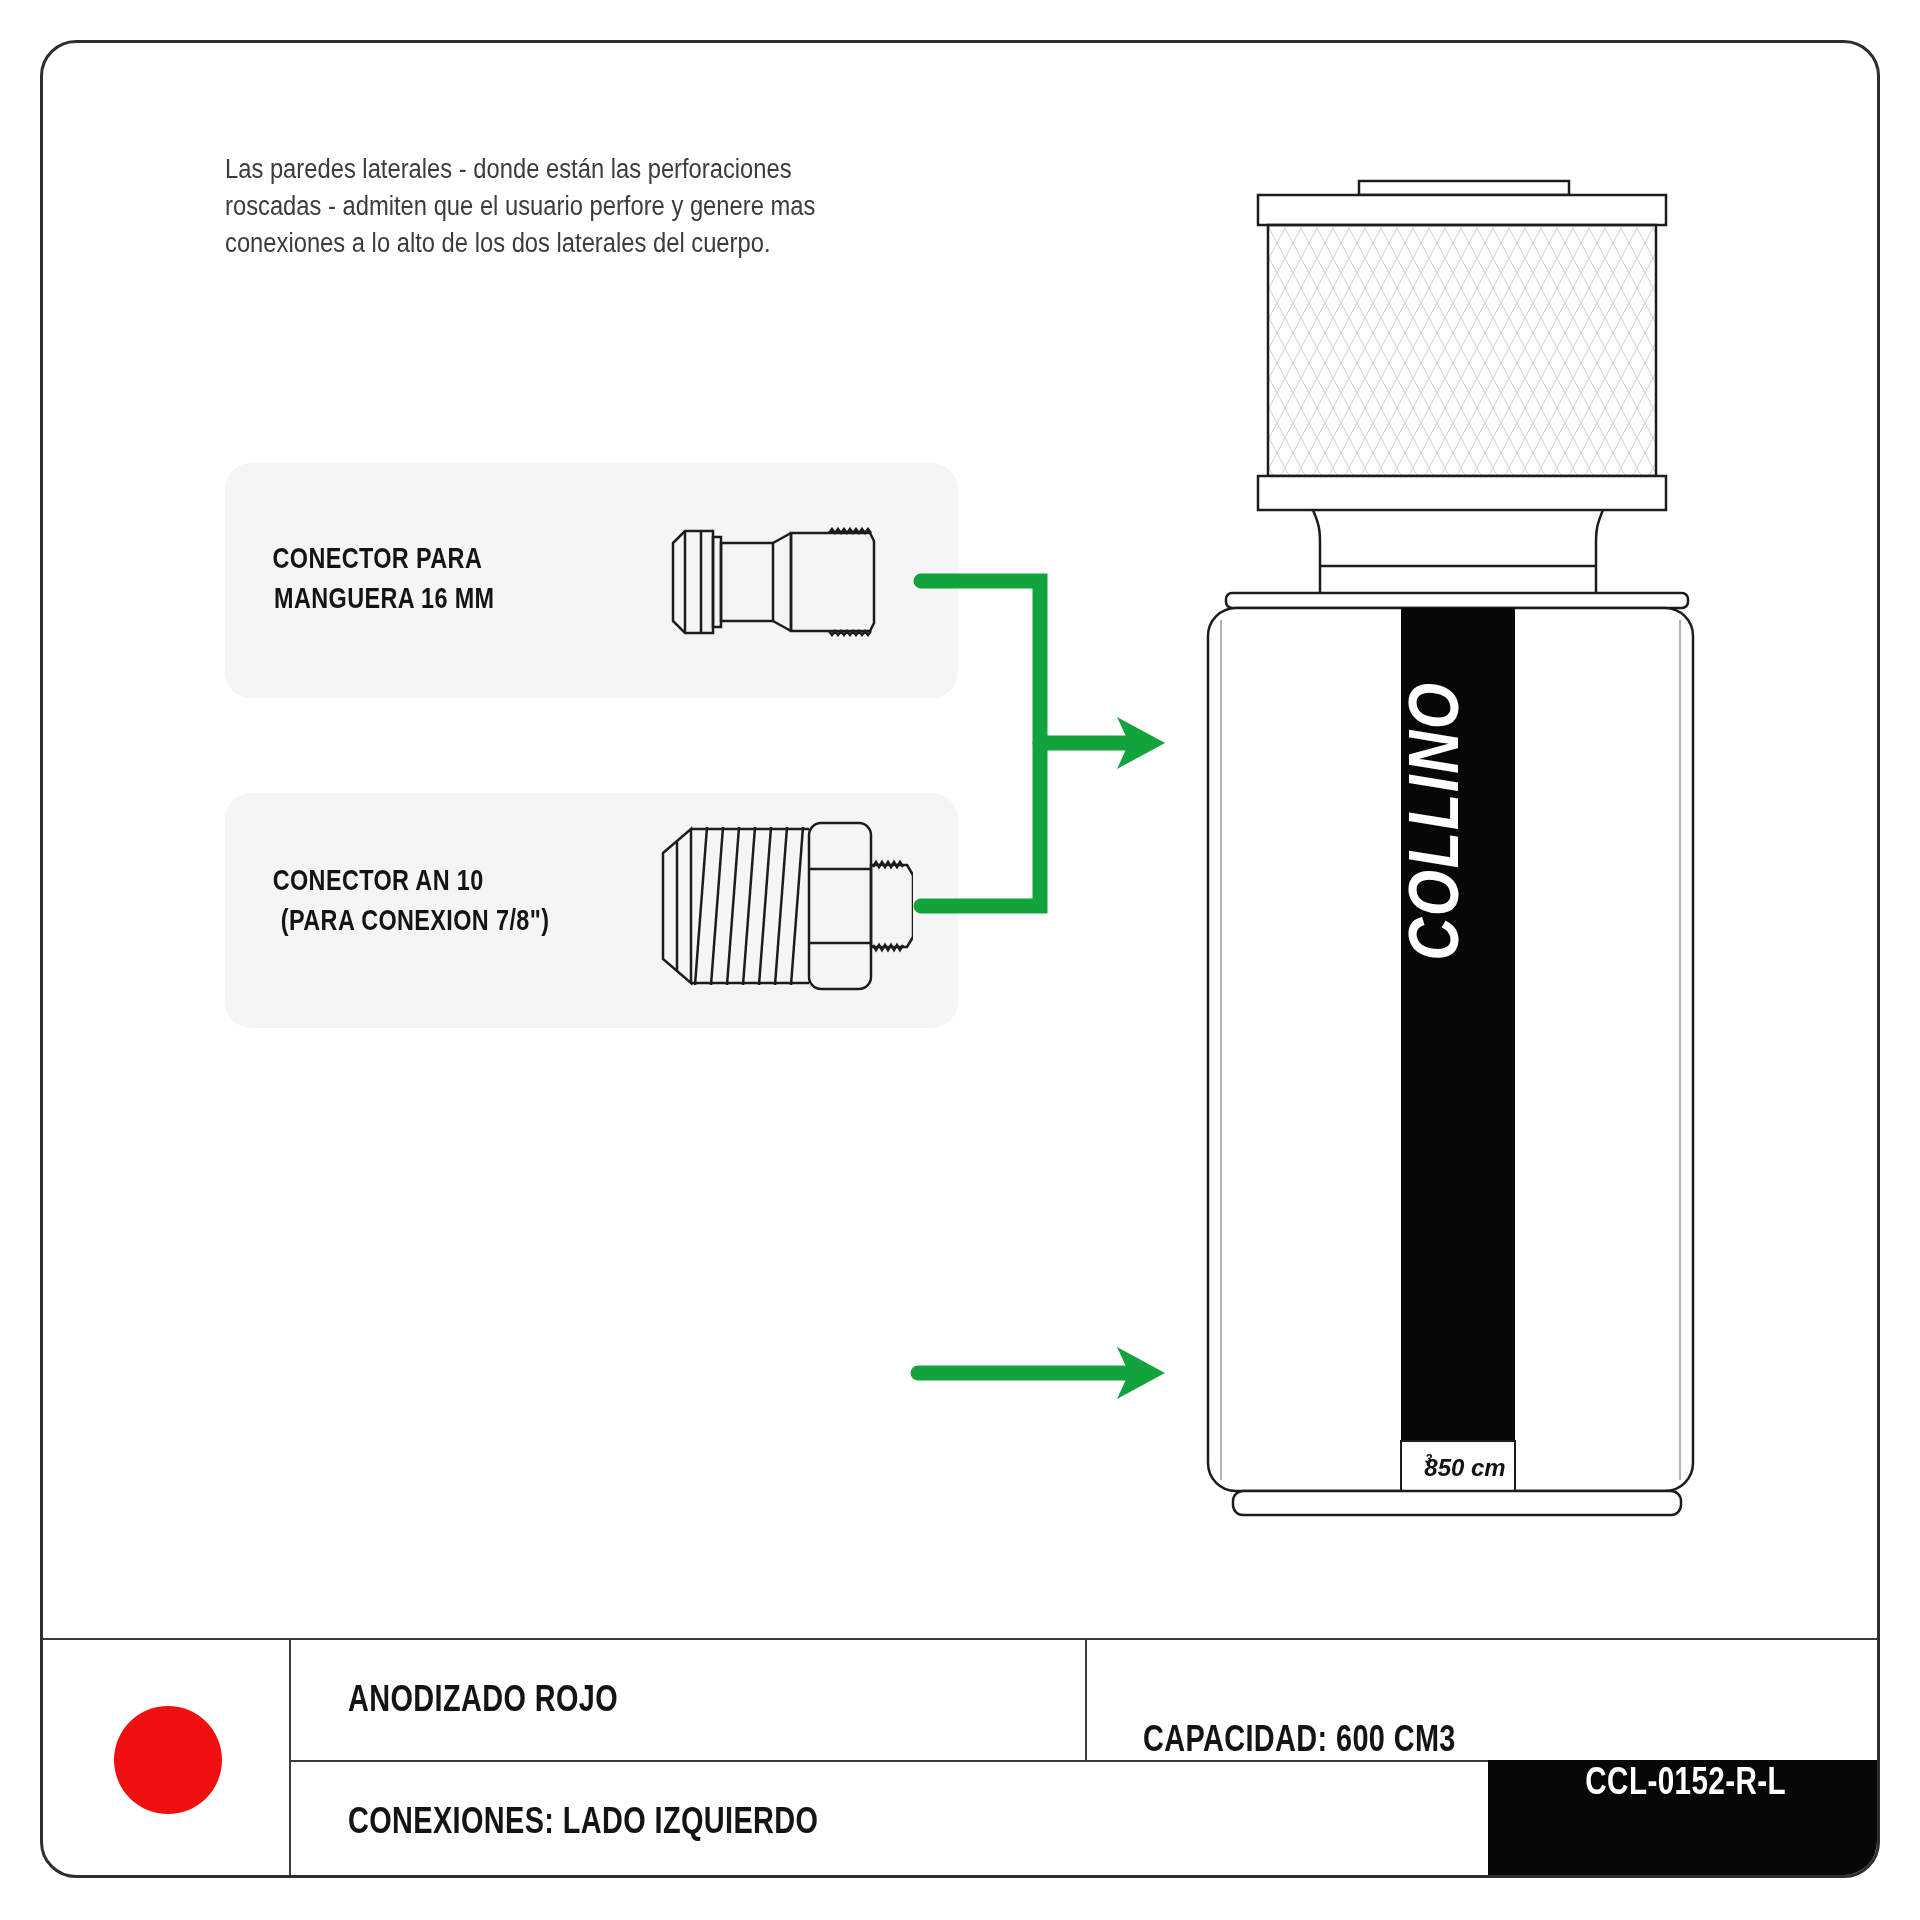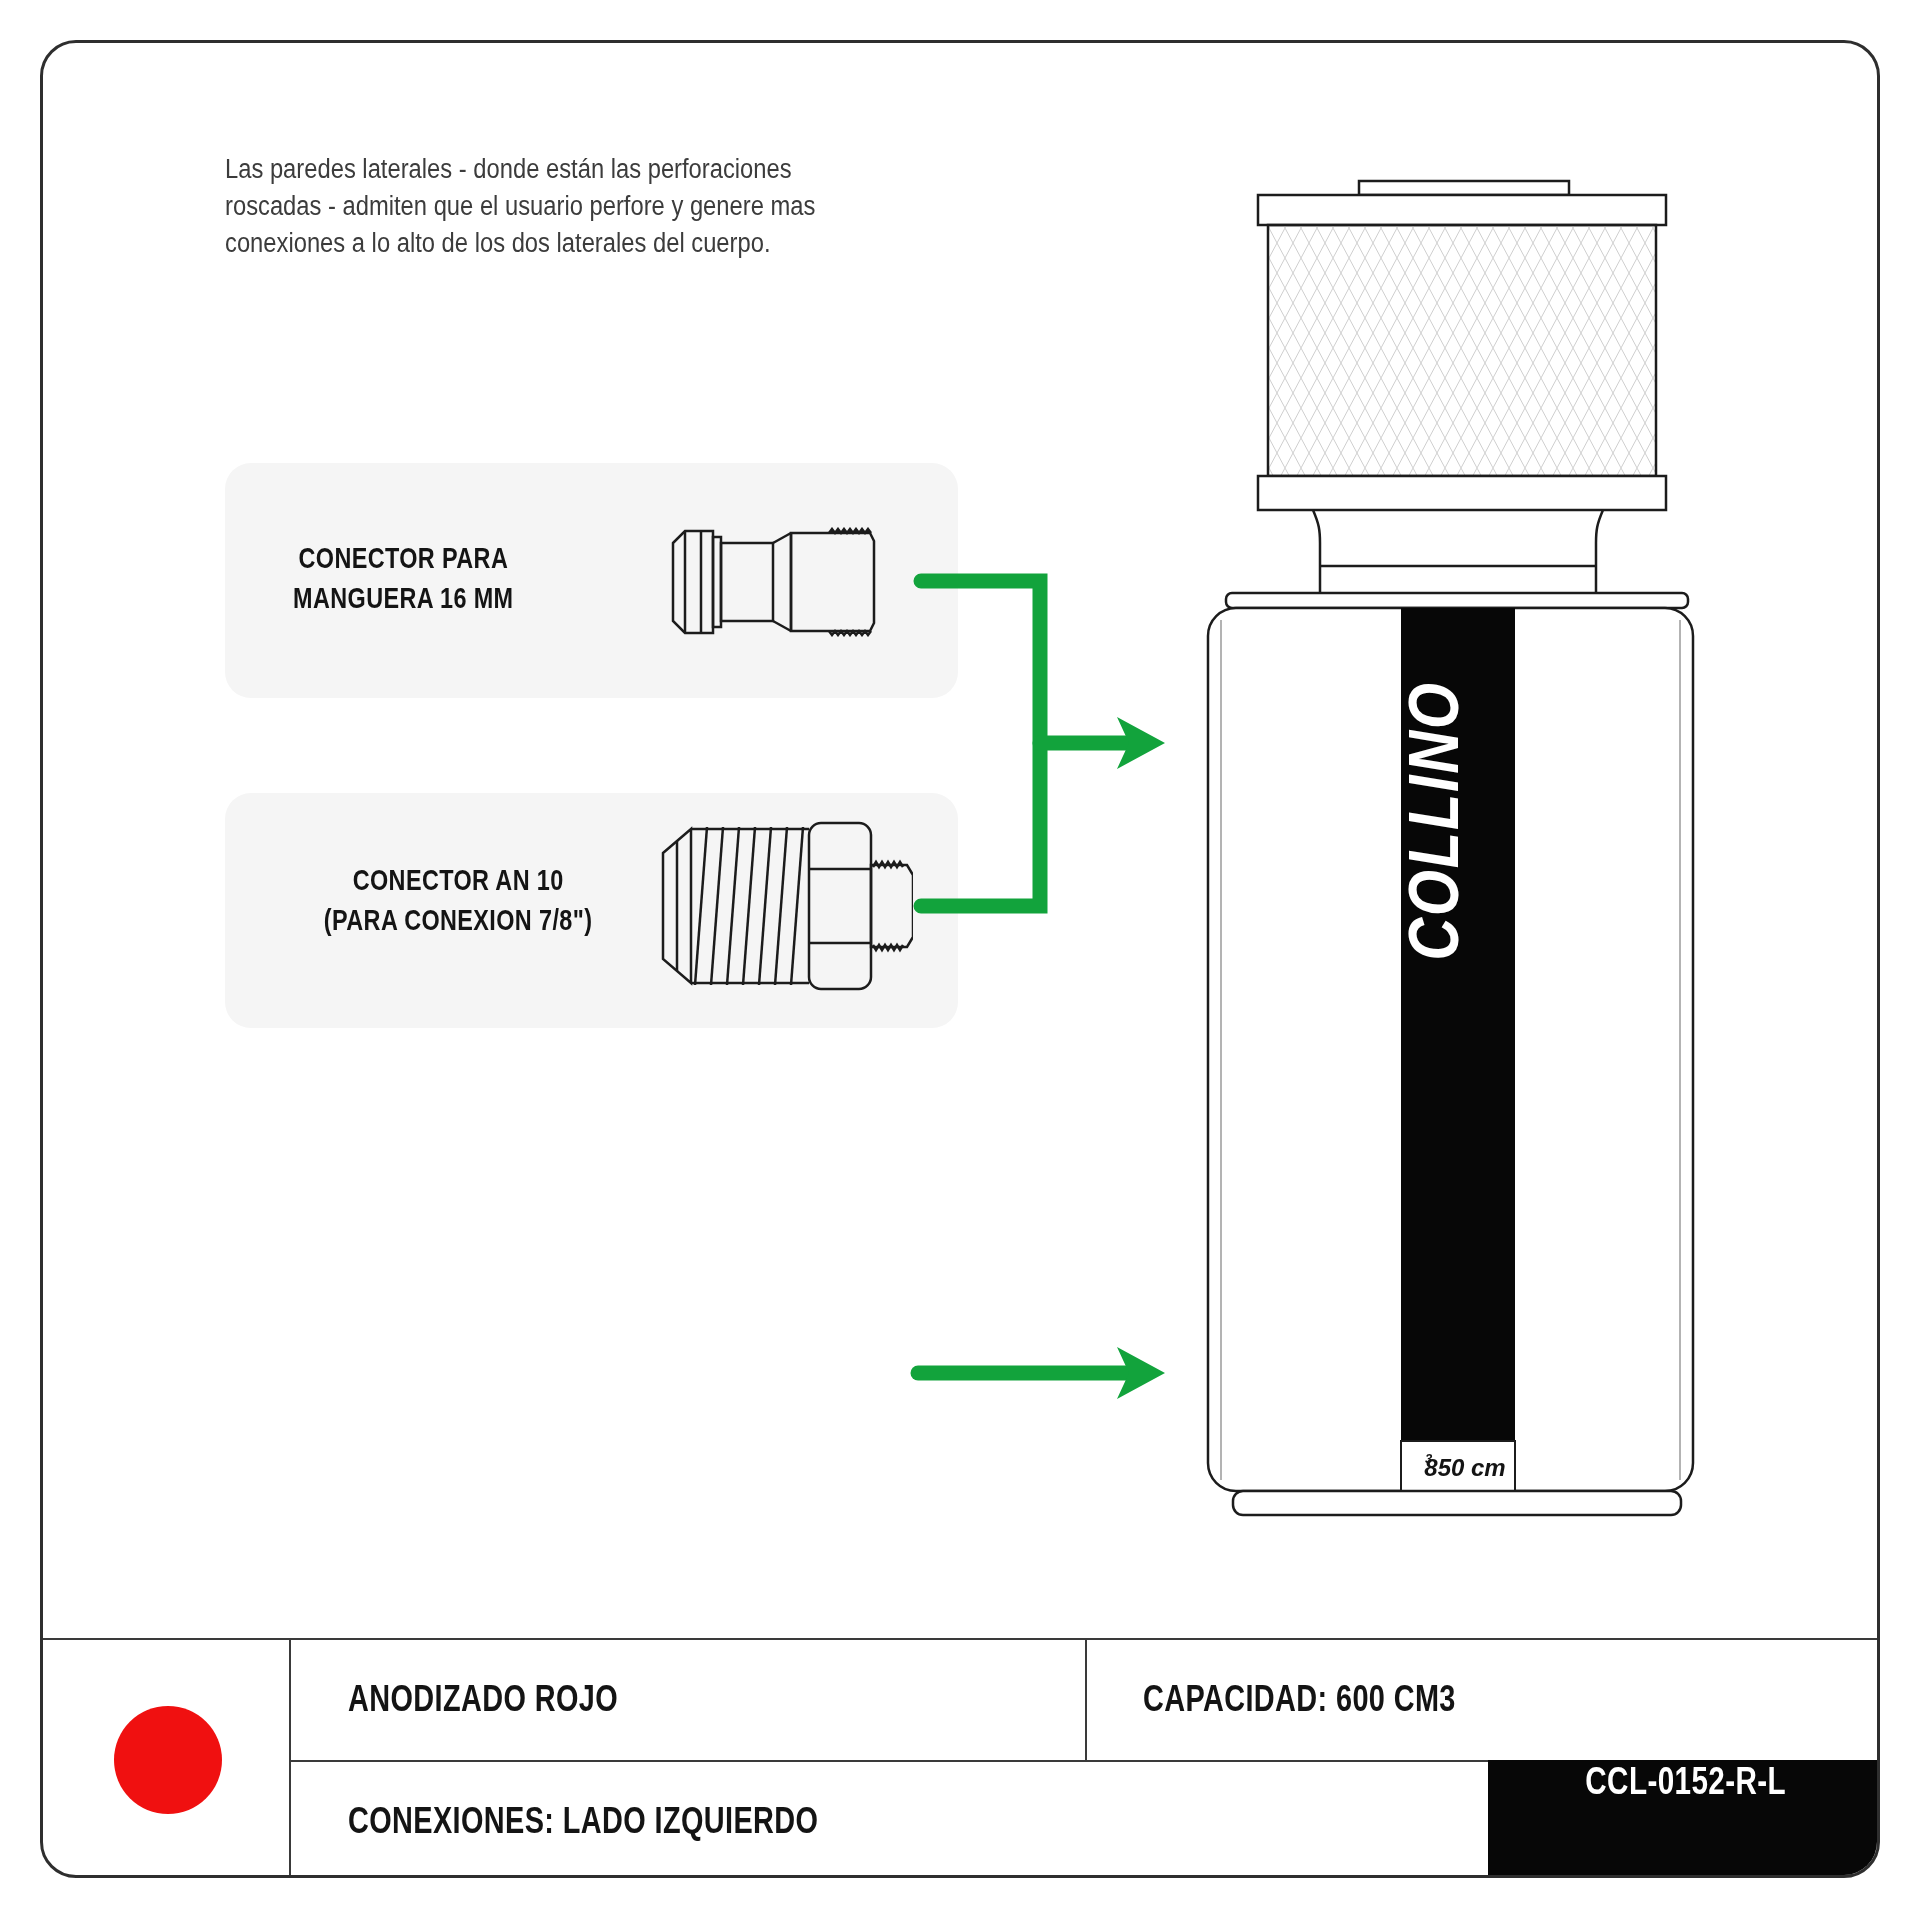--- a/index.html
+++ b/index.html
@@ -29,21 +29,21 @@
     font-size:27px;line-height:37px;color:var(--paragraph-gray);font-weight:400;
   }
   .callout-box{
     position:absolute;left:182px;width:733px;height:235px;
     background:var(--box-gray);border-radius:26px;
   }
   .box1{top:420px;}
   .box2{top:750px;}
   .box3{top:1213px;}
   .callout-label{
-    position:absolute;text-align:center;font-weight:700;font-size:30px;line-height:40px;
+    position:absolute;font-weight:700;font-size:30px;line-height:40px;
     color:var(--text-dark);letter-spacing:0.5px;
   }
   .ill{position:absolute;}
   .ill path,.ill polygon,.ill rect,.ill line,.ill polyline{
     fill:none;stroke:var(--line-dark);stroke-width:2.5;stroke-linejoin:miter;
   }
   .arrows{position:absolute;left:0;top:0;width:1840px;height:1838px;pointer-events:none;}
   .arrow-line{fill:none;stroke:var(--accent-green);stroke-width:15;stroke-linecap:round;}
   .arrow-head{fill:var(--accent-green);stroke:none;}
   .product{position:absolute;left:1130px;top:125px;width:580px;height:1370px;}
@@ -160,21 +160,21 @@
     <div class="tline" style="left:0;top:1595px;width:1840px;height:2px;"></div>
     <div class="tline" style="left:246px;top:1595px;width:2px;height:243px;"></div>
     <div class="tline" style="left:246px;top:1717px;width:1594px;height:2px;"></div>
     <div class="tline" style="left:1042px;top:1595px;width:2px;height:122px;"></div>
 
     <div class="swatch"></div>
 
     <div class="spec-text" style="left:305px;top:1595px;height:122px;">
       <span class="condc" style="transform-origin:0 50%;">ANODIZADO ROJO</span>
     </div>
-    <div class="spec-text" style="left:1100px;top:1595px;height:122px;">
+    <div class="spec-text" style="left:1100px;top:1595px;height:122px;align-items:flex-end;">
       <span class="condc" style="transform-origin:0 50%;">CAPACIDAD: 600 CM3</span>
     </div>
     <div class="spec-text" style="left:305px;top:1717px;height:121px;">
       <span class="condc" style="transform-origin:0 50%;">CONEXIONES: LADO IZQUIERDO</span>
     </div>
 
     <div class="badge">
       <span class="spec-badge-text condc">CCL-0152-R-L</span>
     </div>
 

